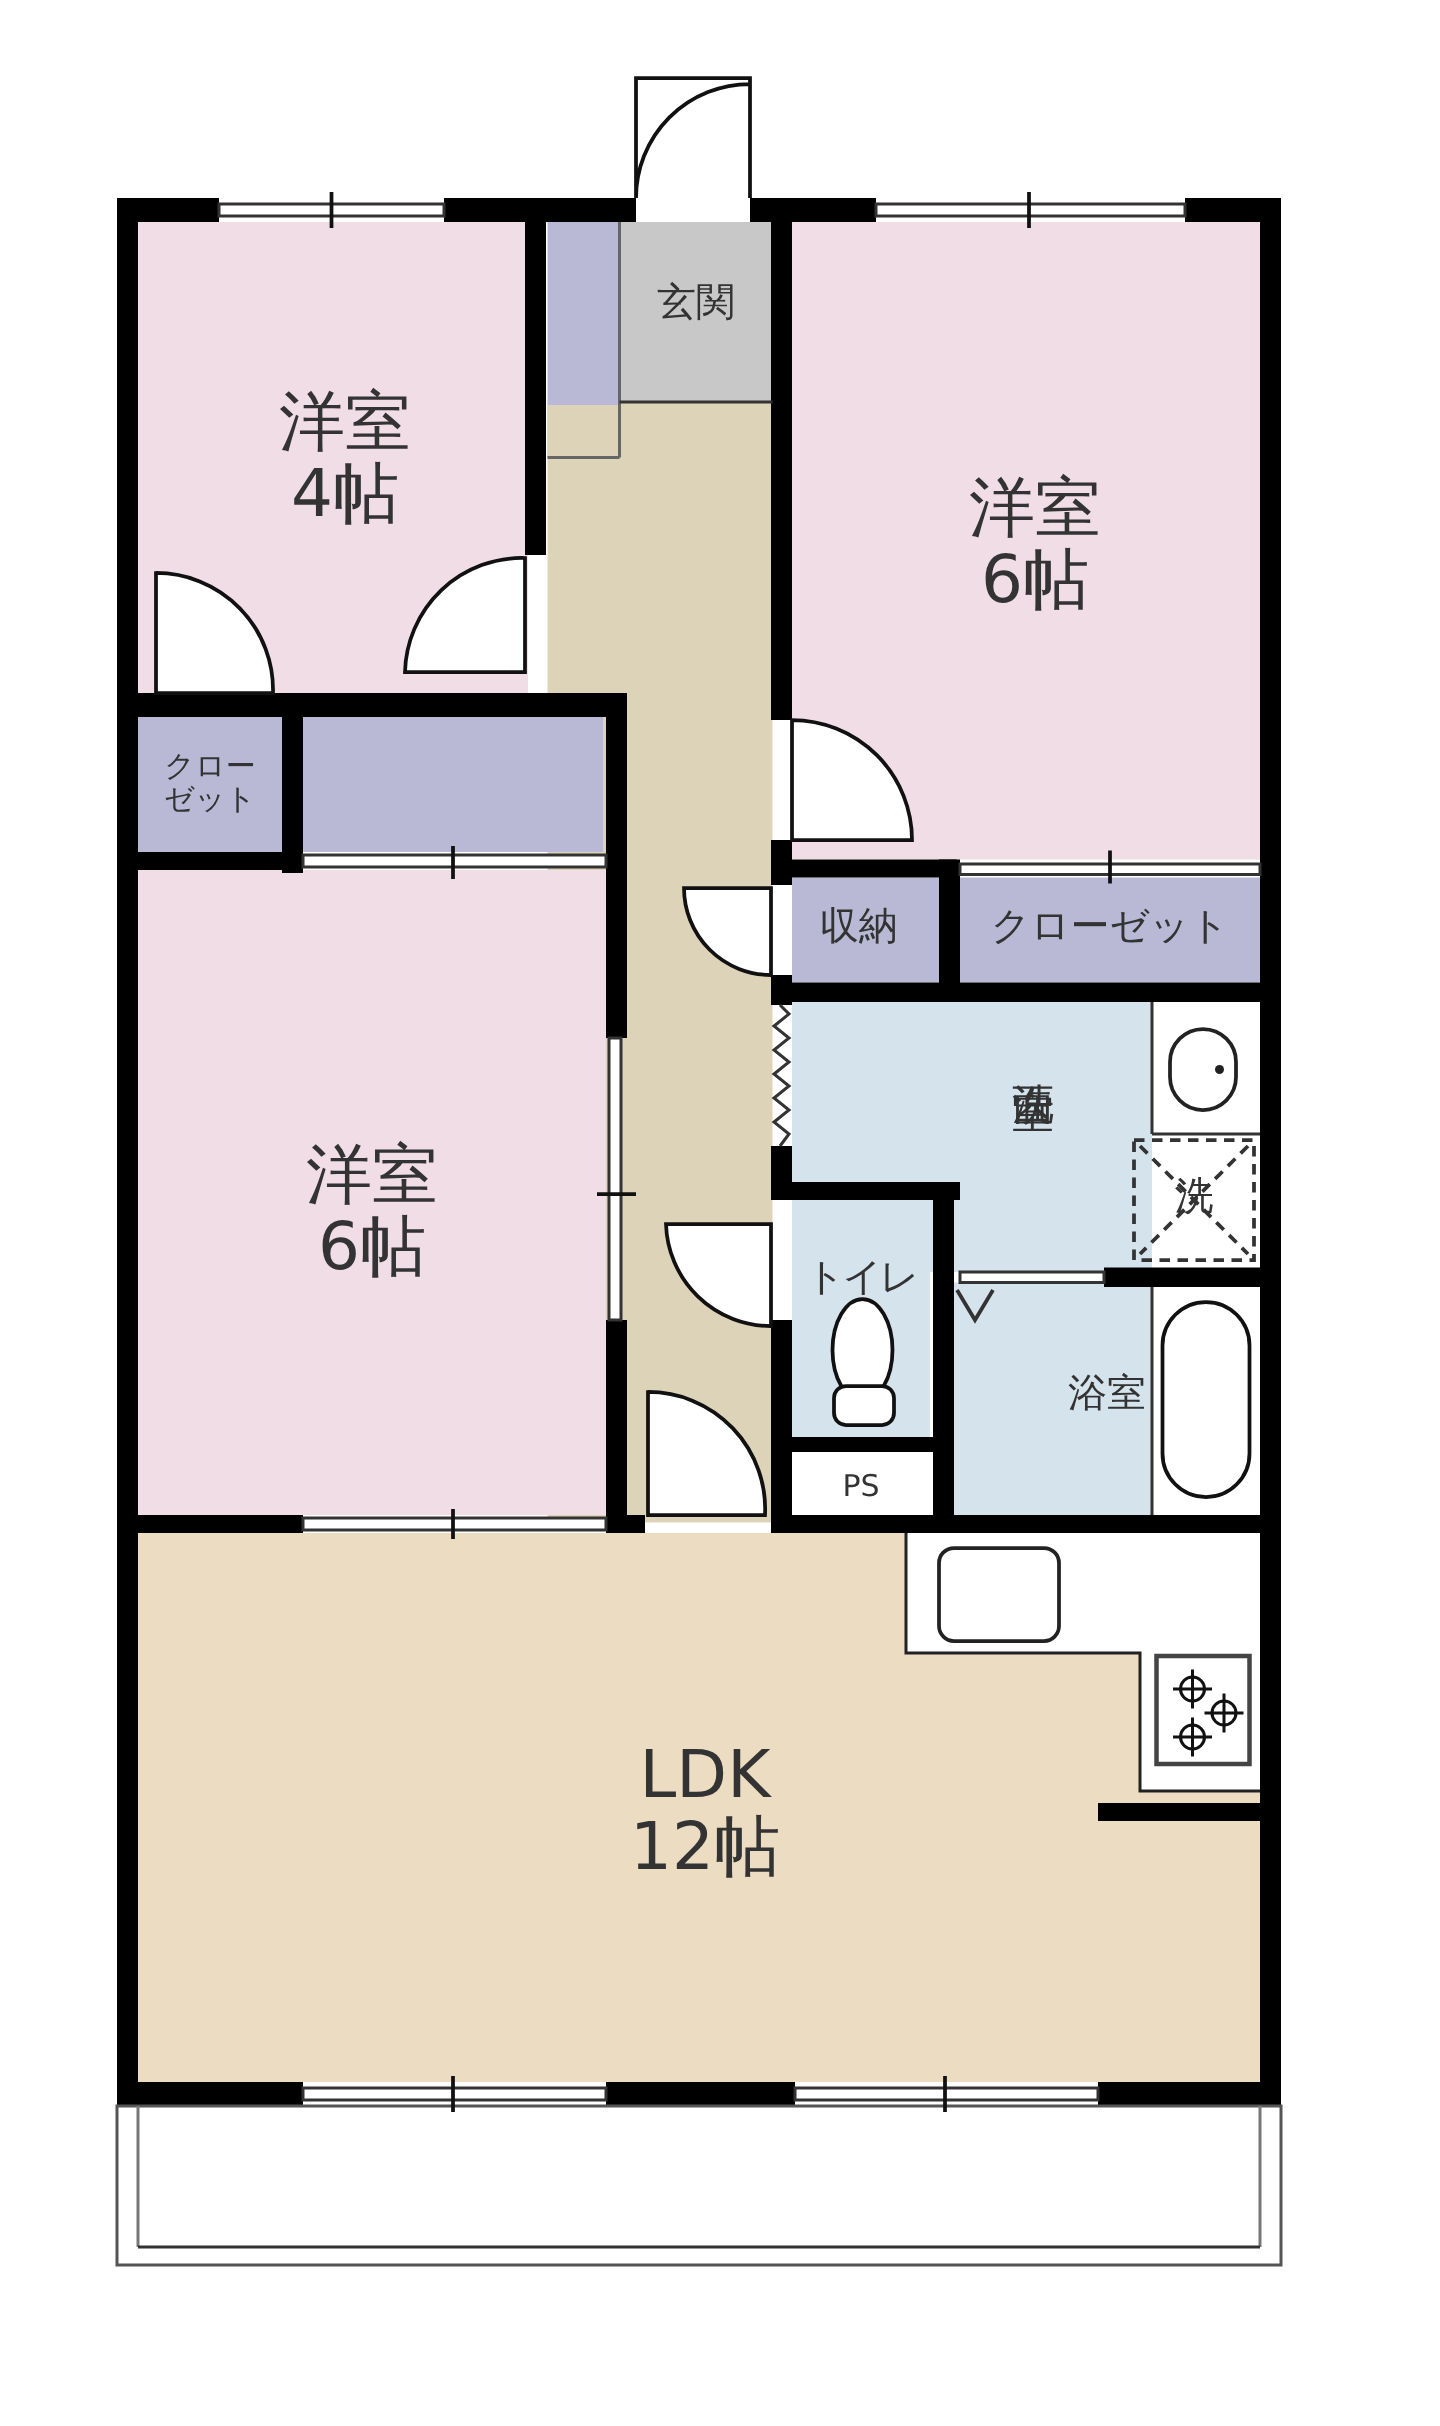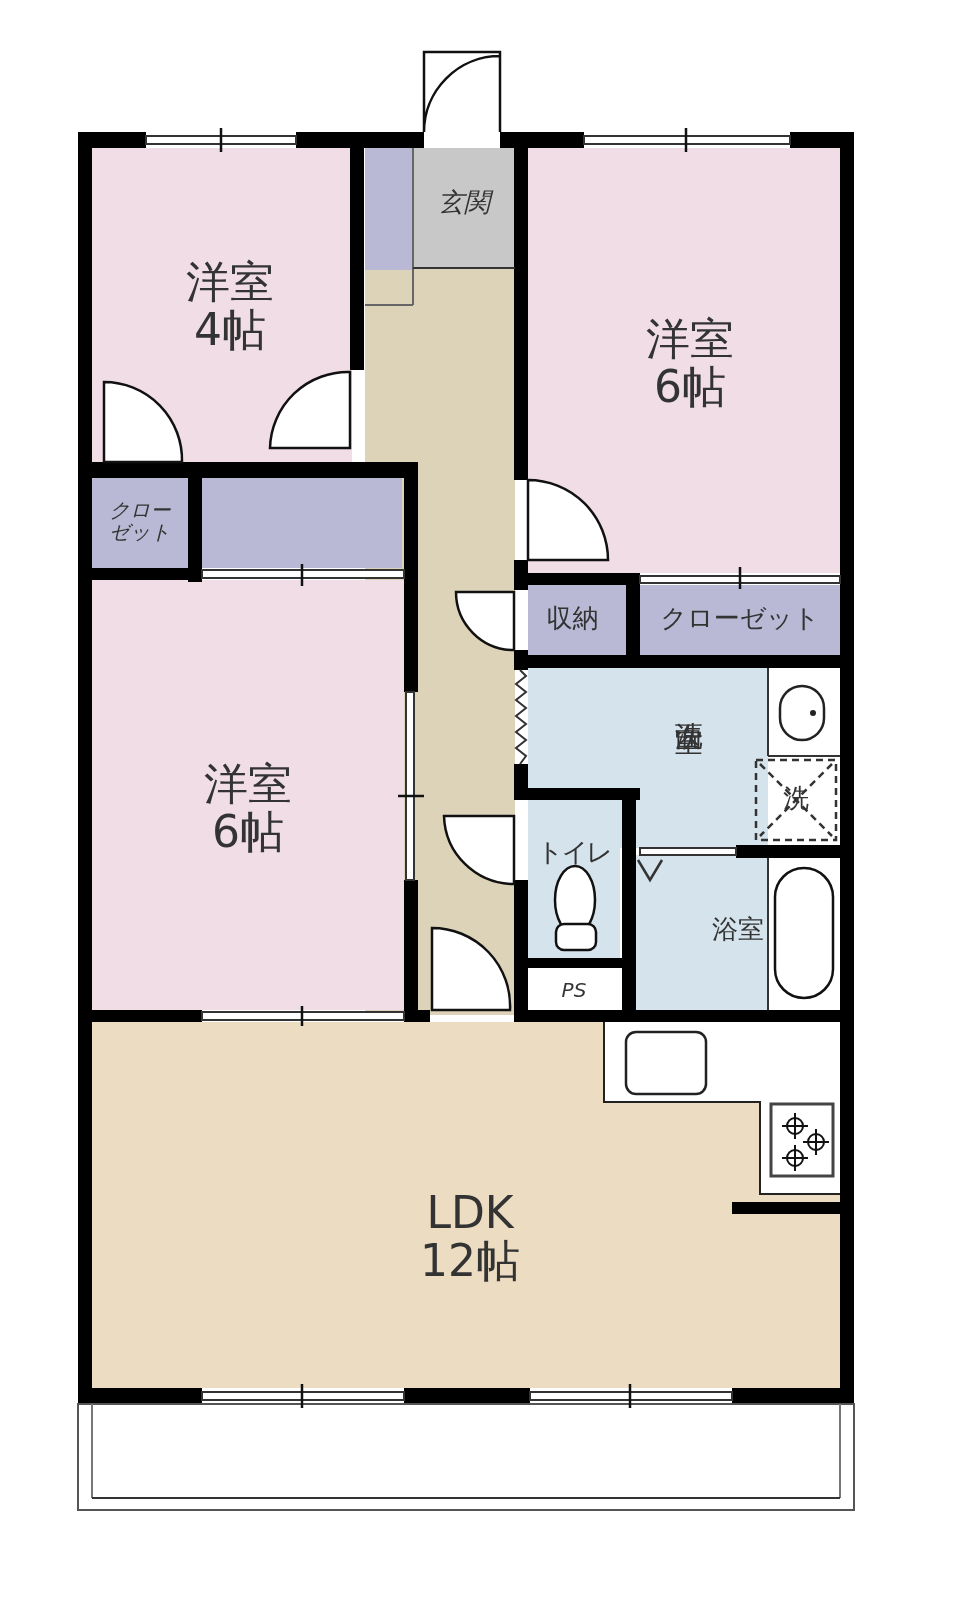--- a/index.html
+++ b/index.html
@@ -10,21 +10,21 @@
   .purple{background:#b9b9d6;}
   .gray{background:#c8c8c8;}
   .beige{background:#ddd3b9;}
   .ldk{background:#ecdcc1;}
   .blue{background:#d5e3ec;}
   .white{background:#ffffff;}
   .label{position:absolute;color:#333;text-align:center;line-height:1.08;white-space:pre-line;}
   .lg{font-size:44px;}
   .md{font-size:32px;}
   .sm{font-size:26px;}
-  .xs{font-size:20px;font-style:italic;}
+  .xs{font-size:20px;}
   .vert{writing-mode:vertical-rl;font-size:28px;letter-spacing:2px;}
   svg.overlay{position:absolute;left:0;top:0;}
 </style>
 </head>
 <body>
 
 <div class="plan">
 
   <div class="room pink" style="left:92px;top:148px;width:260px;height:318px;"></div>
   <div class="room purple" style="left:365px;top:148px;width:48px;height:157px;"></div>
@@ -177,30 +177,30 @@
         <line x1="816" y1="1129" x2="816" y2="1155"></line>
           <line x1="803" y1="1142" x2="829" y2="1142"></line>
         <line x1="795" y1="1145" x2="795" y2="1171"></line>
           <line x1="782" y1="1158" x2="808" y2="1158"></line>
       </g>
     </g>
   </svg>
 
   <div class="label lg" style="left:140px;top:258px;width:180px;">洋室
 4帖</div>
-  <div class="label sm" style="left:413px;top:188px;width:102px;font-style:italic;">玄関</div>
+  <div class="label sm" style="left:413px;top:188px;width:102px;">玄関</div>
   <div class="label lg" style="left:600px;top:315px;width:180px;">洋室
 6帖</div>
   <div class="label xs" style="left:92px;top:500px;width:96px;">クロー
 ゼット</div>
   <div class="label lg" style="left:158px;top:760px;width:180px;">洋室
 6帖</div>
   <div class="label sm" style="left:528px;top:604px;width:89px;">収納</div>
   <div class="label sm" style="left:640px;top:604px;width:200px;">クローゼット</div>
   <div class="label vert" style="left:673px;top:700px;">洗面室</div>
   <div class="label sm" style="left:756px;top:784px;width:80px;">洗</div>
   <div class="label sm" style="left:528px;top:838px;width:92px;letter-spacing:-2px;">トイレ</div>
   <div class="label xs" style="left:528px;top:980px;width:92px;">PS</div>
   <div class="label sm" style="left:636px;top:915px;width:132px;padding-left:36px;">浴室</div>
-  <div class="label lg" style="left:380px;top:1160px;width:180px;margin-top:29px;">LDK
+  <div class="label lg" style="left:380px;top:1160px;width:180px;">LDK
 12帖</div>
 
 </div>
 
 </body></html>

